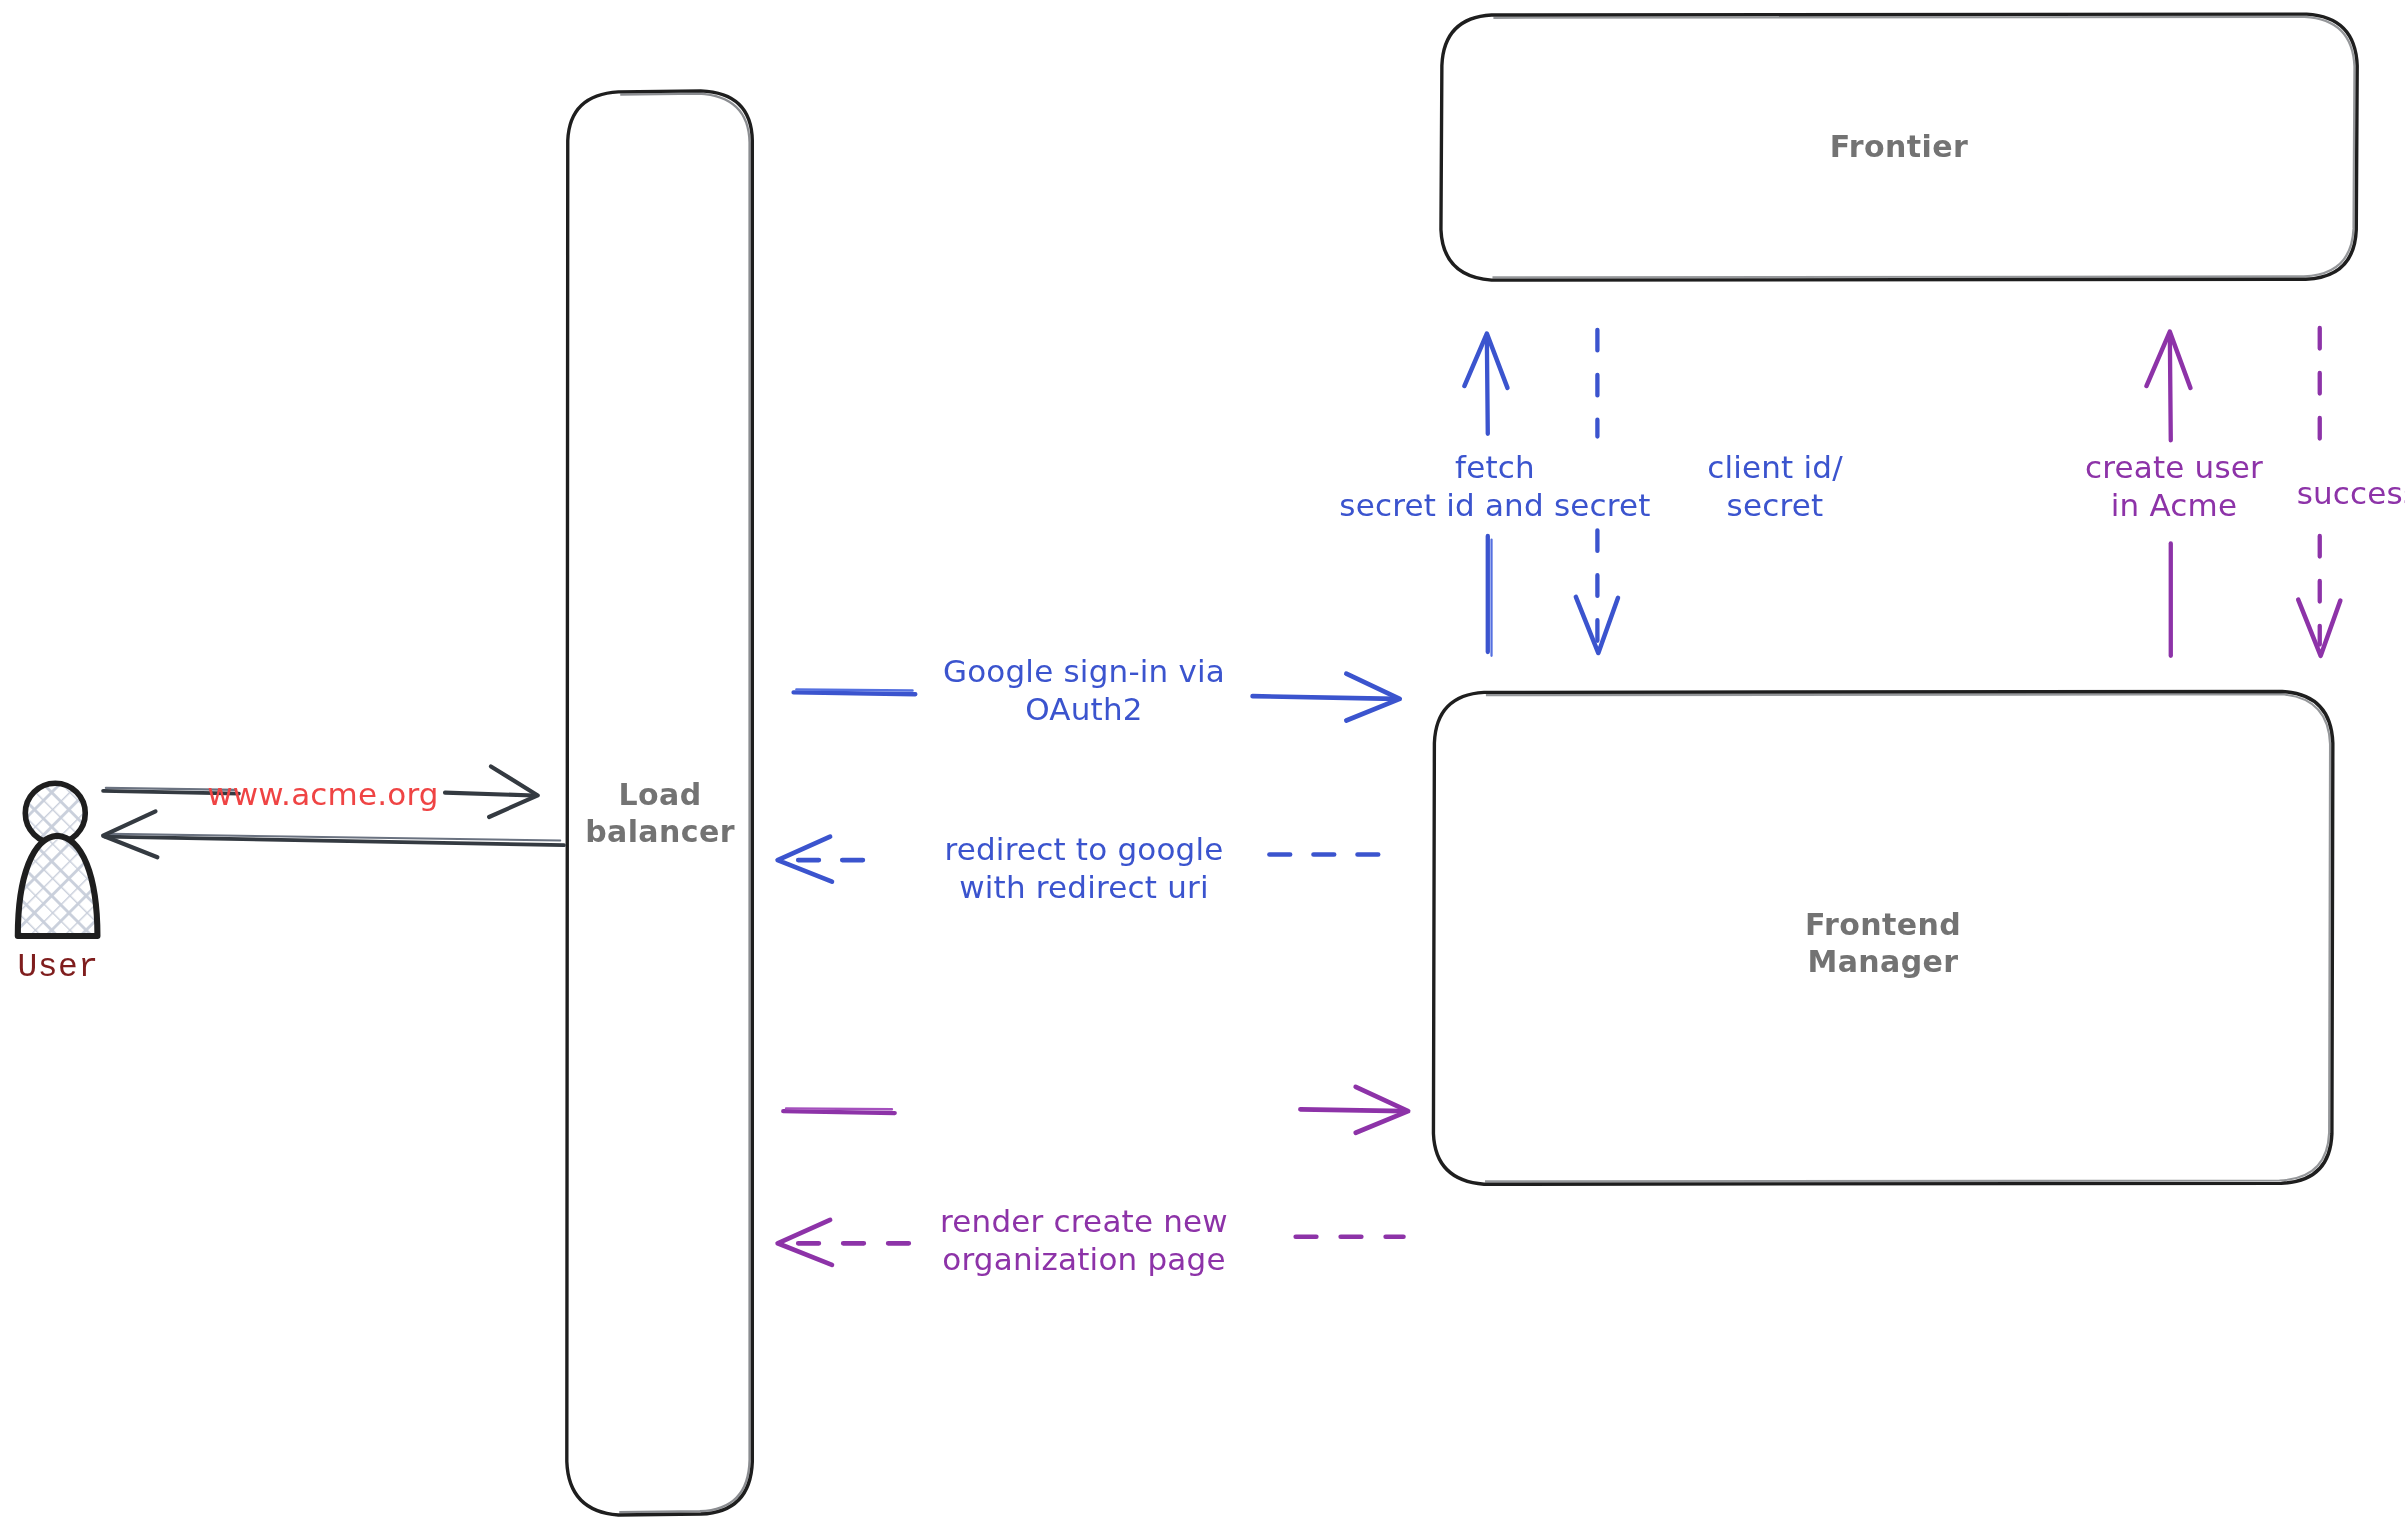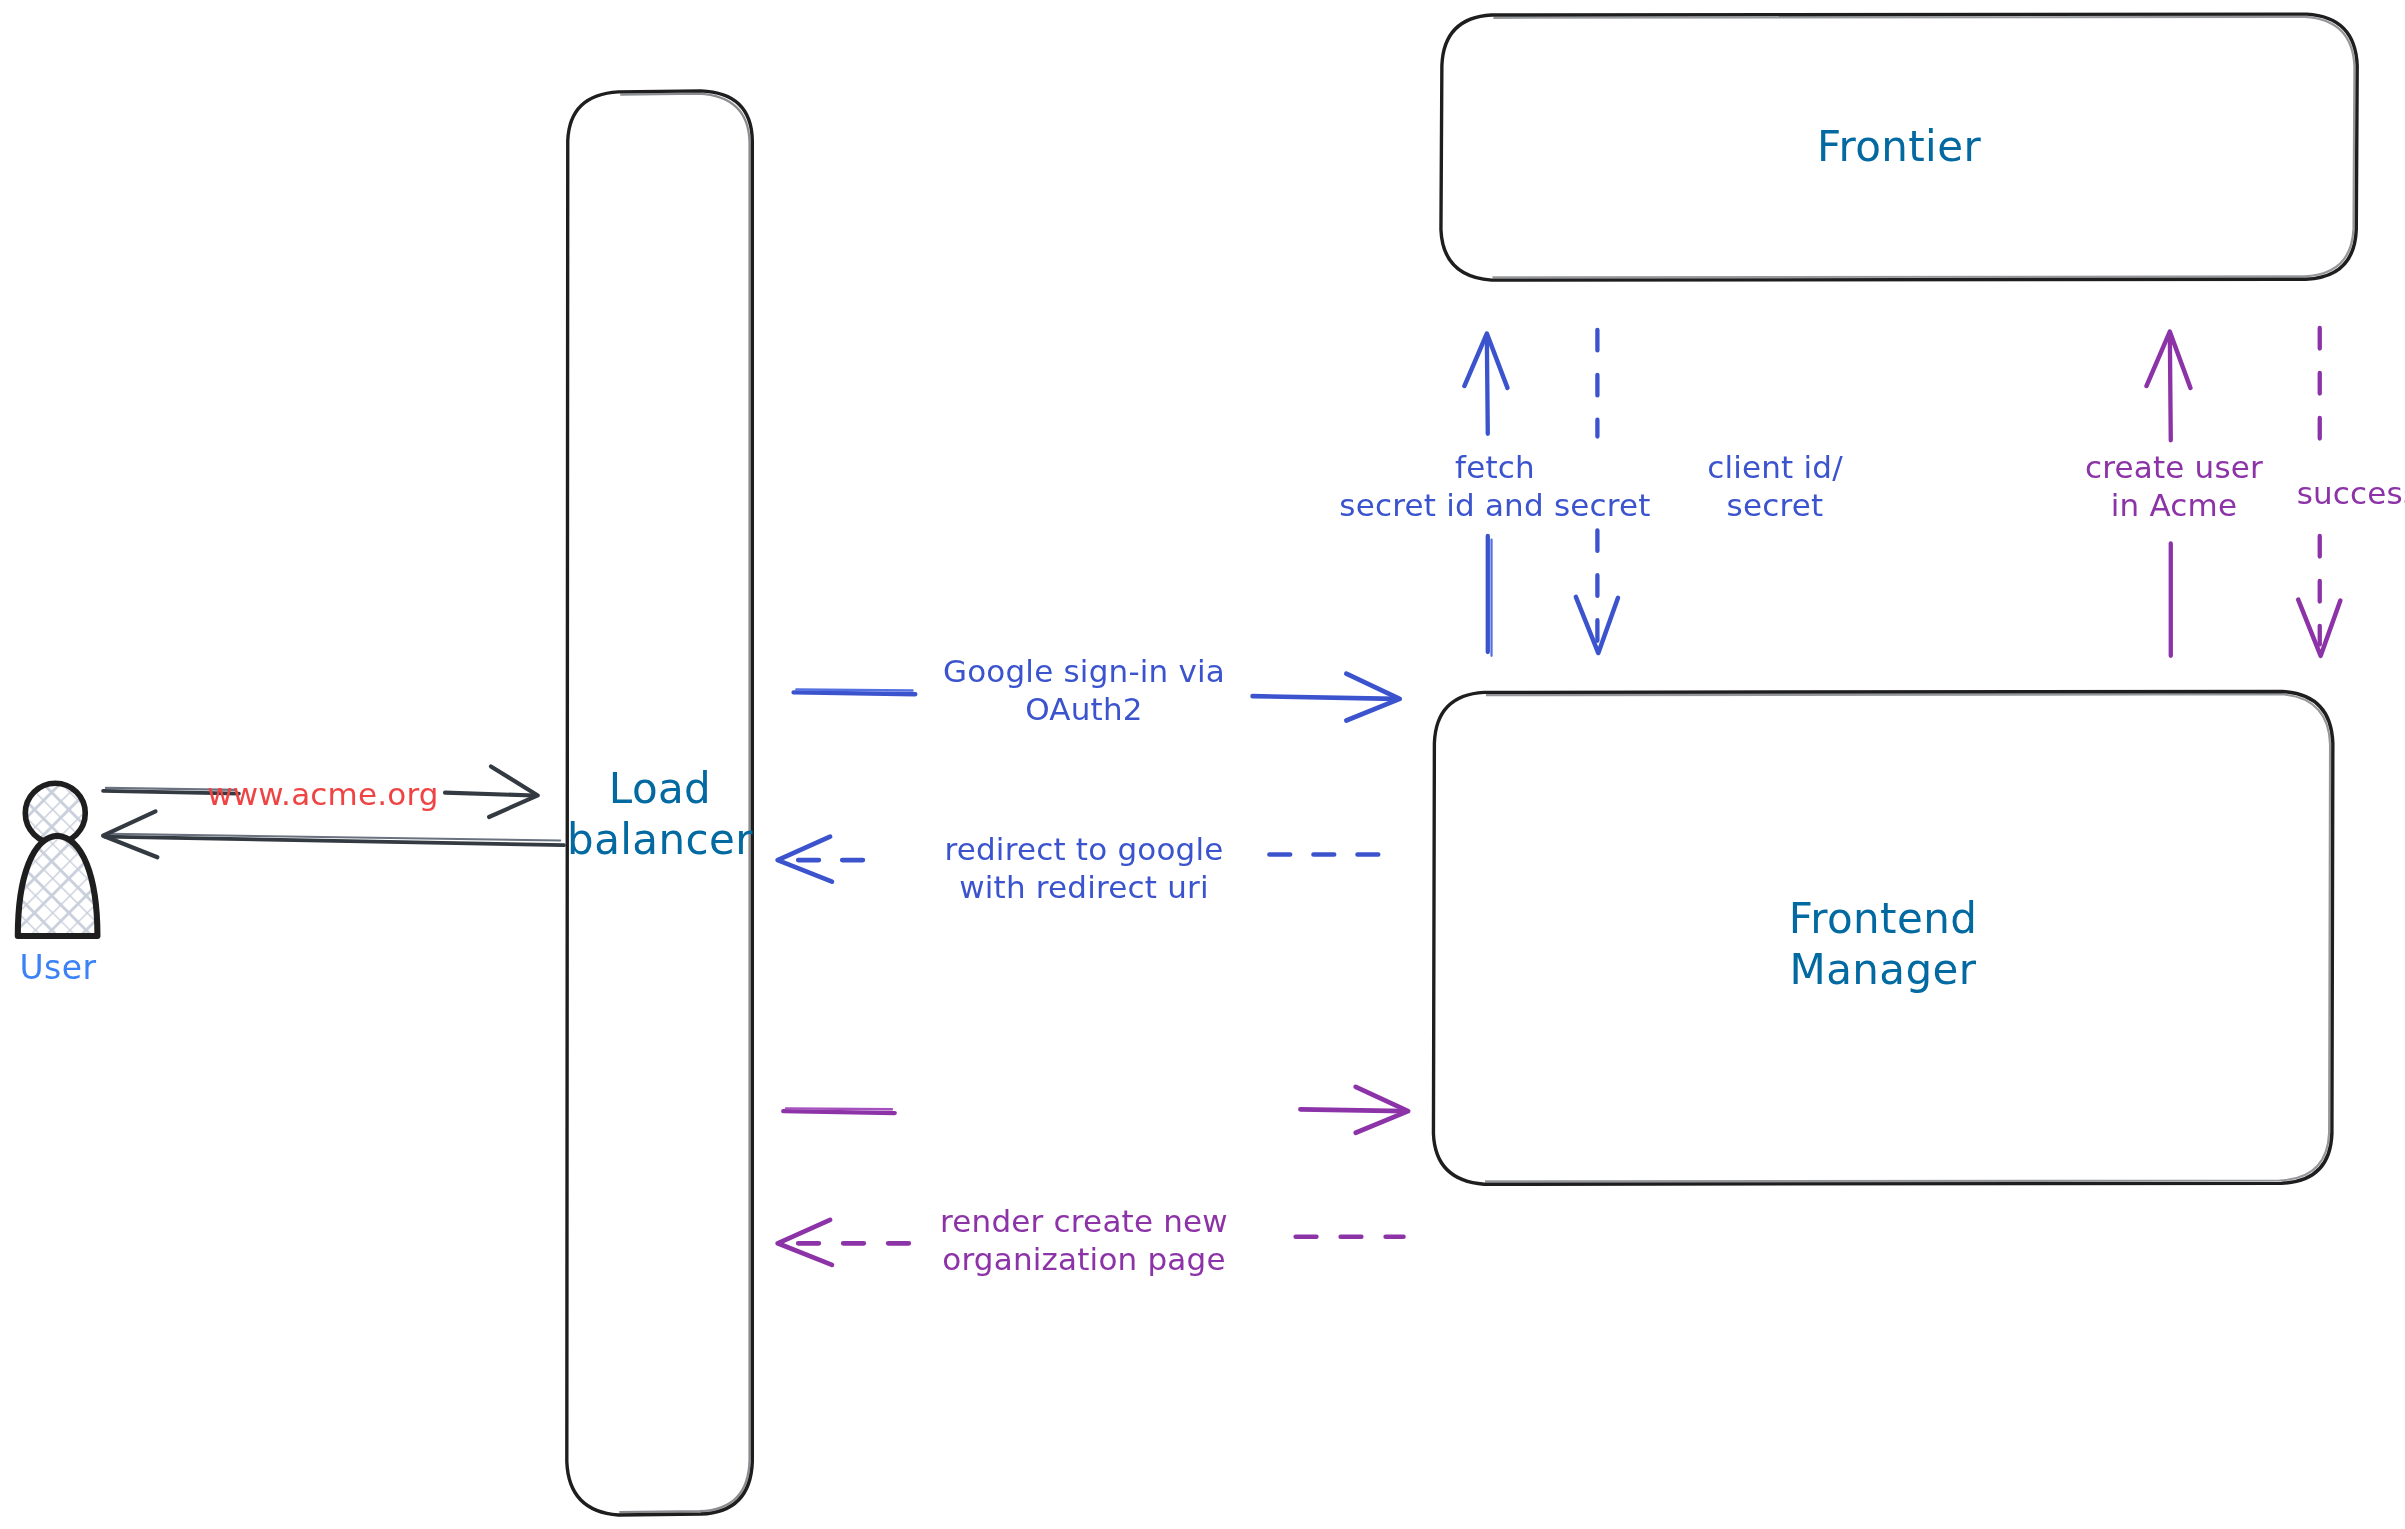--- a/index.html
+++ b/index.html
@@ -29,28 +29,30 @@
   .edge-label,
   .actor-label {
     position: absolute;
     text-align: center;
     white-space: pre;
     line-height: 1.22;
     pointer-events: none;
     font-family: "DejaVu Sans", sans-serif;
   }
   .node-label {
-    color: #0369a1;
-    font-size: 42px;
+    color: #737373;
+    font-size: 30px;
     letter-spacing: 0.4px;
+    font-weight: bold;
   }
   .actor-label {
-    color: #3b82f6;
+    color: #7f1d1d;
     font-size: 33px;
     letter-spacing: 0.5px;
+    font-family: Liberation Mono, monospace;
   }
   .edge-label {
     font-size: 31px;
     letter-spacing: 0.2px;
   }
   .edge-label.blue  { color: #3b54ce; }
   .edge-label.purple{ color: #8d33a8; }
   .centered {
     transform: translate(-50%, -50%);
   }

